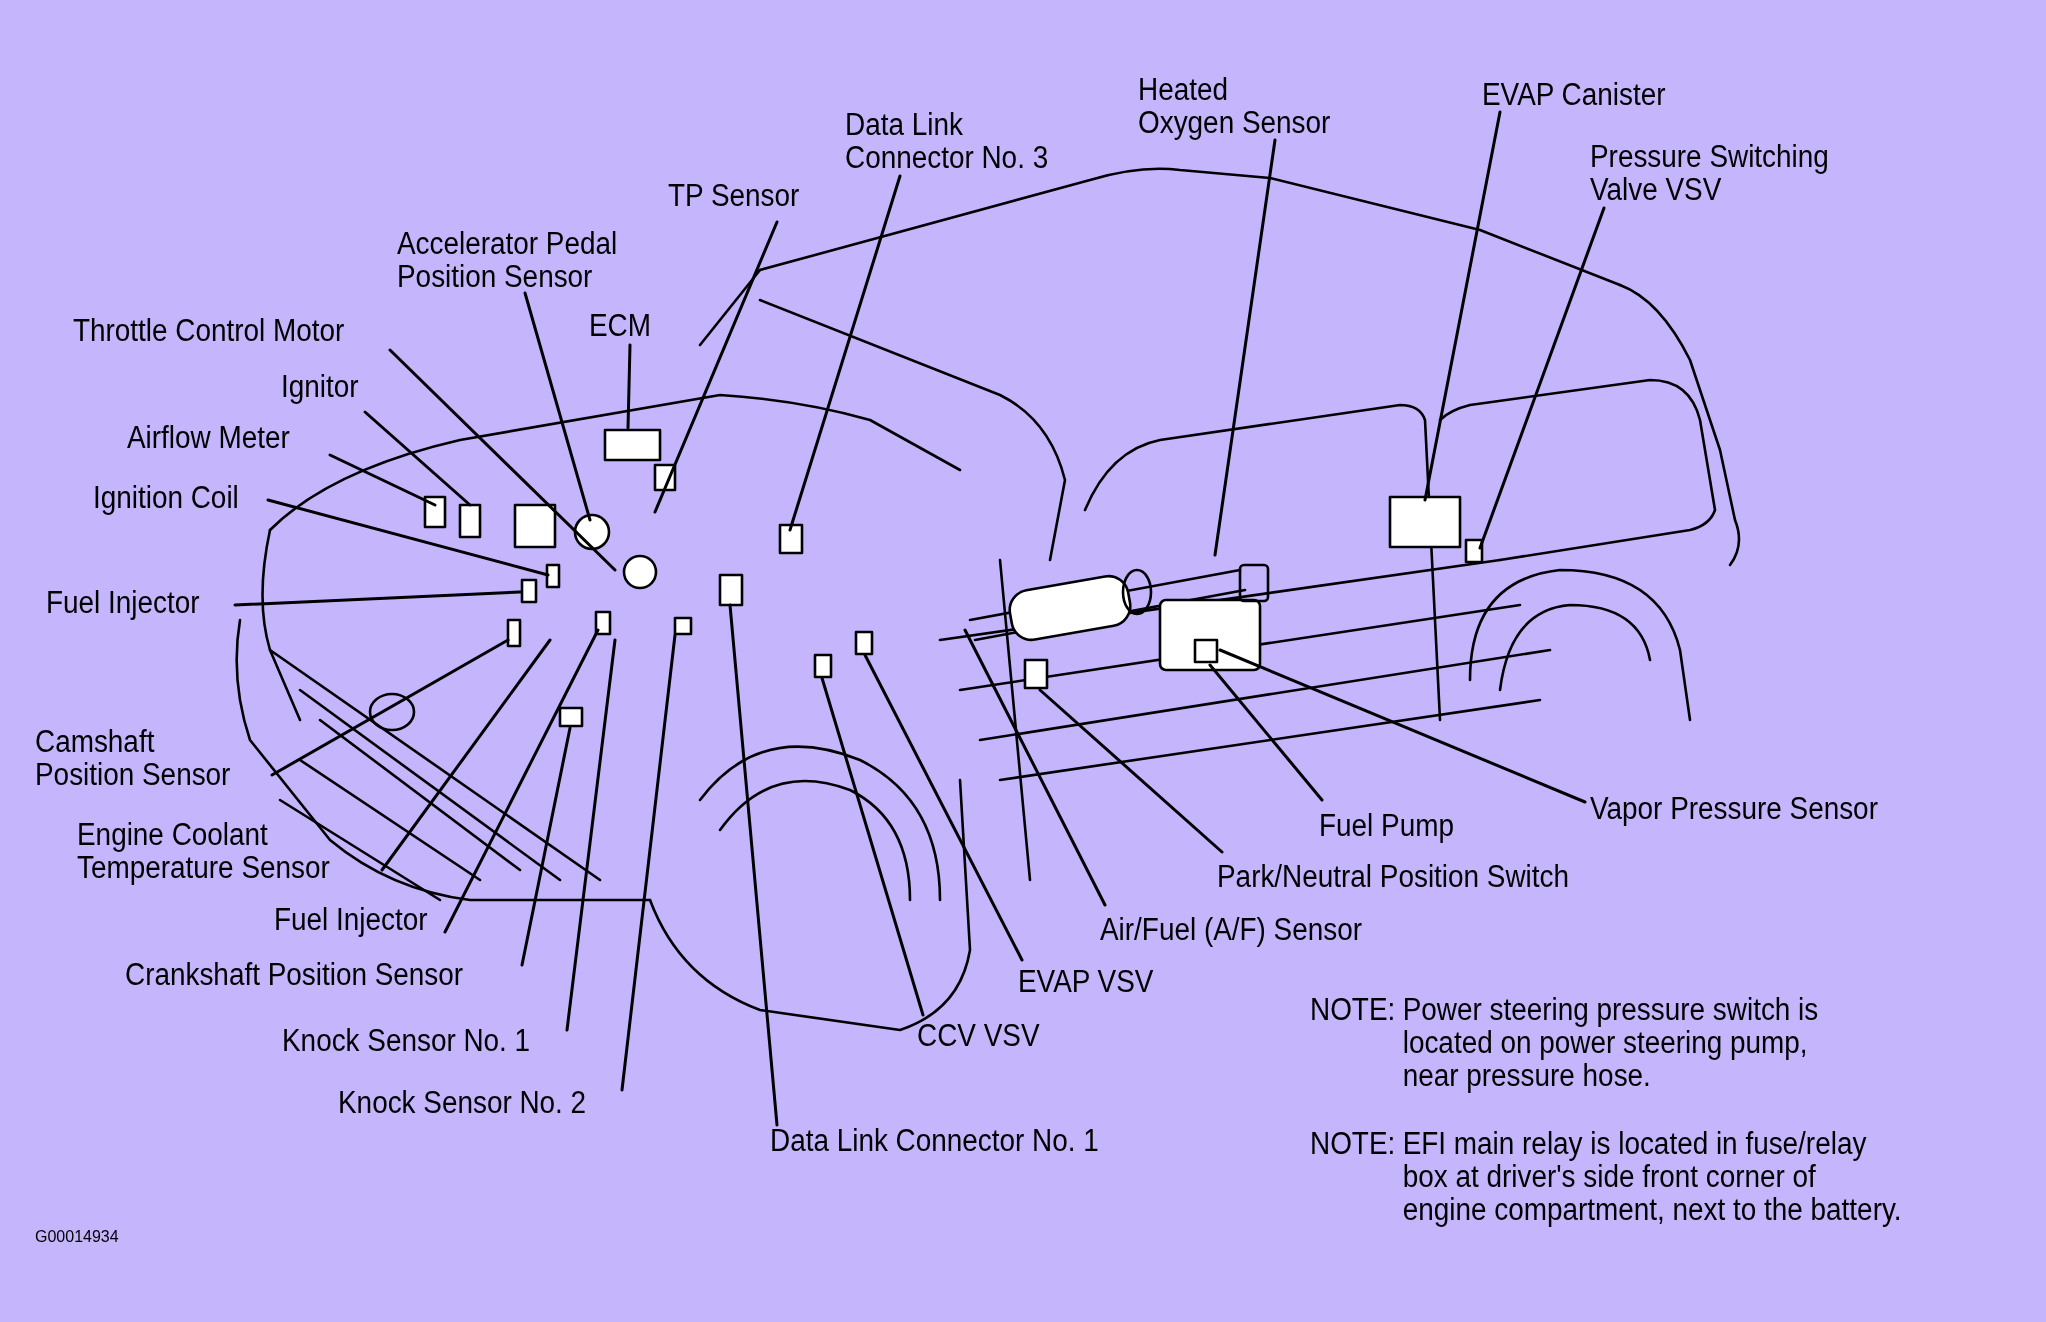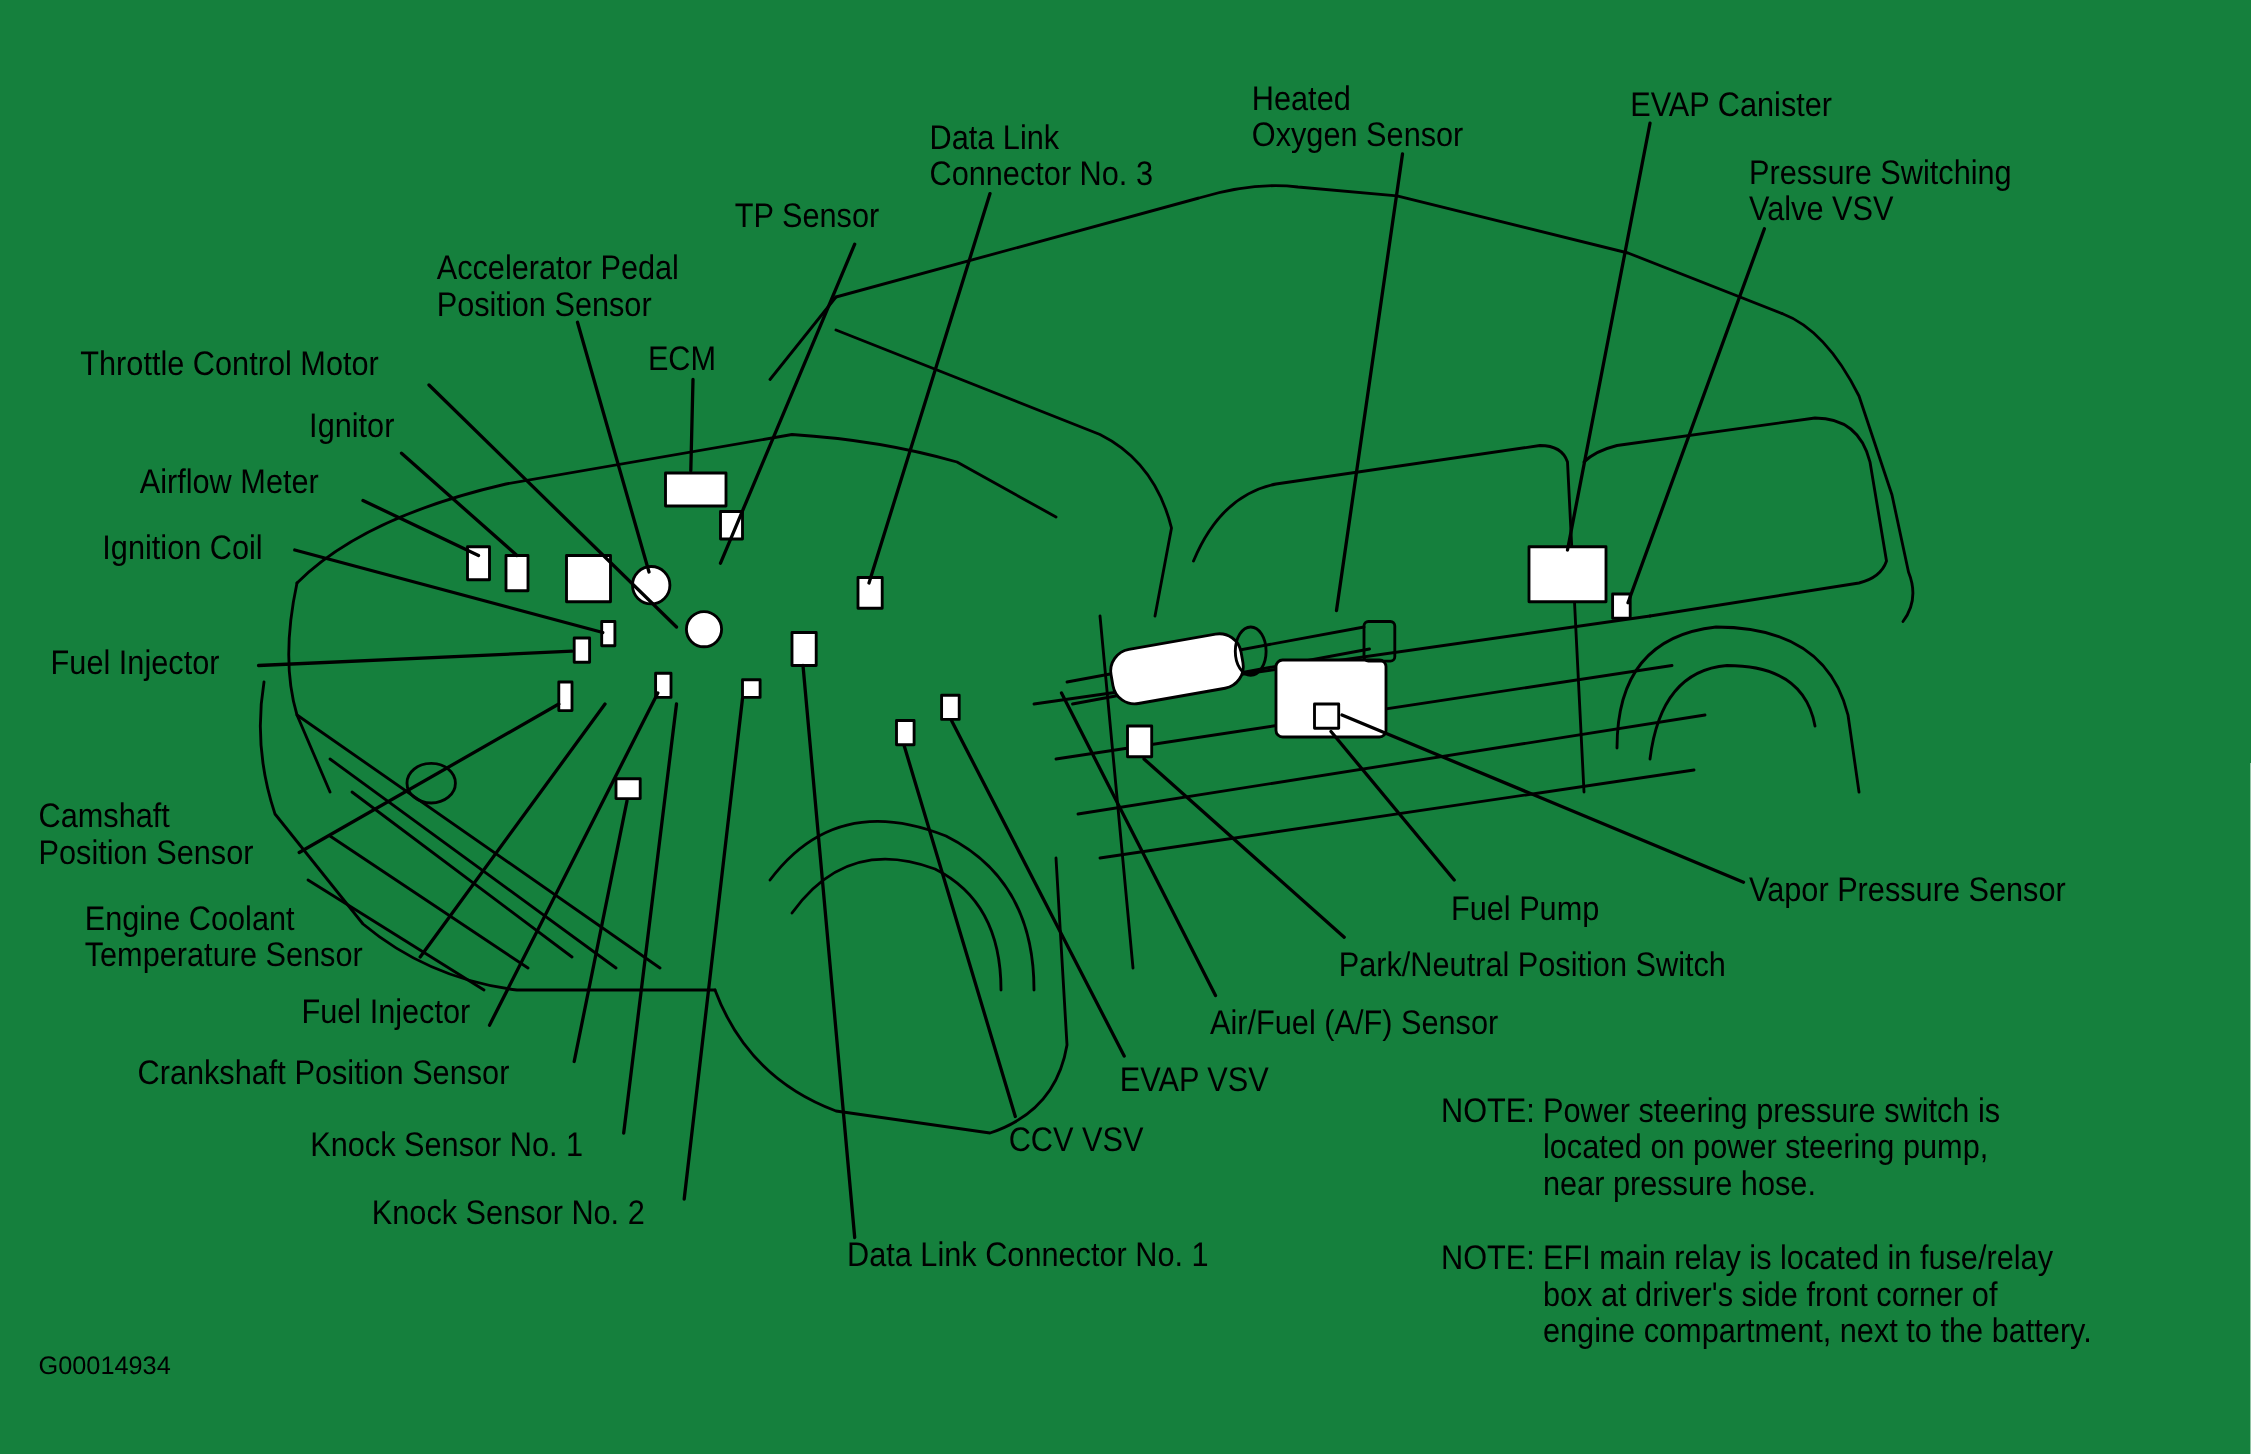--- a/index.html
+++ b/index.html
@@ -1,27 +1,27 @@
 <!DOCTYPE html>
 <html><head>
 <meta charset="utf-8">
 <style>
   html, body { margin:0; padding:0; background:#ffffff; }
-  #canvas { position:relative; width:2046px; height:1322px; background:#15803d; overflow:hidden; }
+  #canvas { position:relative; width:2046px; height:1322px; background:#c4b5fd; overflow:hidden; }
   svg#art { position:absolute; left:0; top:0; width:2046px; height:1322px; }
   svg#art .car { fill:none; stroke:#000; stroke-width:2.6; stroke-linecap:round; stroke-linejoin:round; }
   svg#art .leader { fill:none; stroke:#000; stroke-width:3; stroke-linecap:round; }
   svg#art .comp { fill:#fff; stroke:#000; stroke-width:2.6; stroke-linejoin:round; }
   .lbl { position:absolute; font-family:"Liberation Sans", sans-serif; font-size:31px; line-height:33px;
          color:#000; white-space:nowrap; transform-origin:0 0; transform:scaleX(0.9); }
   .note { position:absolute; font-family:"Liberation Sans", sans-serif; font-size:31px; line-height:33px;
           color:#000; transform-origin:0 0; transform:scaleX(0.9); }
   .note .head { position:absolute; left:0; top:0; }
   .note .body { position:absolute; left:103px; top:0; white-space:nowrap; }
-  .fig-id { position:absolute; left:35px; top:1228px; font-family:"Liberation Sans", sans-serif; font-size:23px; color:#000; }
+  .fig-id { position:absolute; left:35px; top:1228px; font-family:"Liberation Sans", sans-serif; font-size:16px; color:#000; }
 </style>
 </head>
 <body>
 
 <div id="canvas">
 
   <svg id="art" viewBox="0 0 2046 1322">
 
     <g>
 

